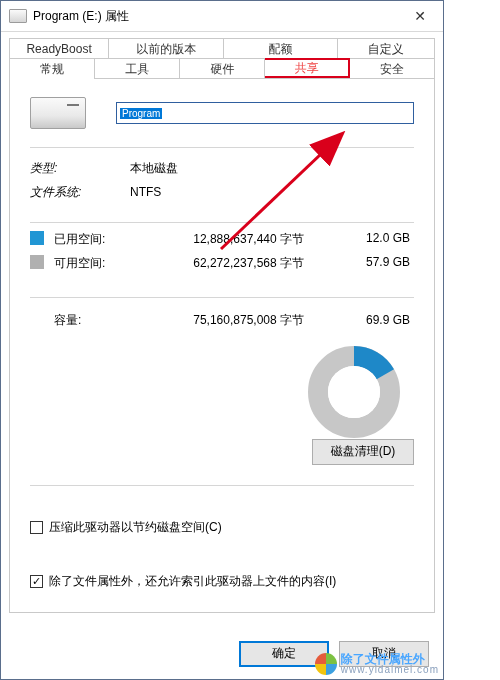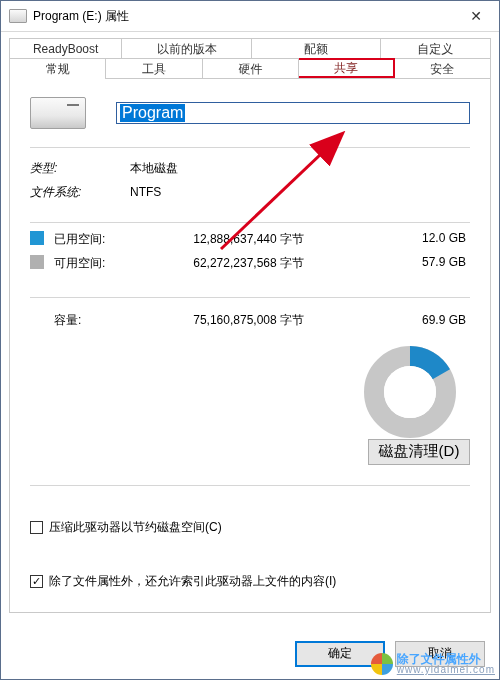--- a/index.html
+++ b/index.html
@@ -4,21 +4,21 @@
 <style>
   html, body {
     margin: 0;
     padding: 0;
     font-family: "Microsoft YaHei", "Segoe UI", sans-serif;
     font-size: 12px;
     background: #fff;
     color: #000;
   }
   .window {
-    width: 500px;
+    width: 444px;
     height: 680px;
     background: #ffffff;
     border: 1px solid #5a6e8c;
     box-sizing: border-box;
     position: relative;
   }
   .titlebar {
     height: 30px;
     display: flex;
     align-items: center;
@@ -80,21 +80,21 @@
     content: "";
     position: absolute;
     left: 0; right: 0;
     bottom: -1px;
     height: 2px;
     background: #fff;
   }
   .red-highlight {
     border: 2px solid #d9001b;
     box-sizing: border-box;
-    color: #7f1d1d;
+    color: #ef4444;
     line-height: 16px;
   }
   .panel-border {
     border: 1px solid #c9c9c9;
     border-top: 1px solid #c9c9c9;
     margin-top: -1px;
     height: 535px;
     padding: 18px 20px 0 20px;
     box-sizing: border-box;
     position: relative;
@@ -126,21 +126,21 @@
     border: 1px solid #2f5f9f;
     box-sizing: border-box;
     padding: 0 3px;
     display: flex;
     align-items: center;
   }
   .name-value {
     background: #0078d7;
     color: #fff;
     padding: 0 2px;
-    font-size: 16px;
+    font-size: 10px;
   }
   .sep {
     border: none;
     border-top: 1px solid #d6d6d6;
     margin: 18px 0 8px 0;
   }
   .sep.last { margin-bottom:12px;}
   .kv {
     display: flex;
     height: 24px;
@@ -182,21 +182,21 @@
   .drive-letter {
     margin-top: 8px;
     font-size: 12px;
   }
   .cleanup-btn {
     position: absolute;
     right: 0;
     bottom: 2px;
     width: 100px;
     height: 24px;
-    font-size: 15px;
+    font-size: 12px;
     background: #e6e6e6;
     border: 1px solid #adadad;
     text-align: center;
     line-height: 22px;
   }
   
   .check-row {
     display: flex;
     align-items: center;
     height: 26px;
@@ -244,21 +244,21 @@
     gap: 4px;
     color: #49a6ff;
     font-size: 12px;
     pointer-events: none;
   }
   .wm-logo {
     width: 22px; height: 22px;
     border-radius: 50%;
     background: conic-gradient(#7cc142 0 90deg, #3ca0e0 90deg 180deg, #f1c40f 180deg 270deg, #e55b3c 270deg 360deg);
   }
-  .wm-sub { color:#8aa0bd; font-size:10px; letter-spacing:1px;text-decoration:underline;}
+  .wm-sub { color:#8aa0bd; font-size:10px; letter-spacing:1px;}
   .arrow {
     position: absolute;
     left: 200px;
     top: 128px;
     pointer-events: none;
     z-index: 20;
   }
 </style>
 </head>
 <body>

